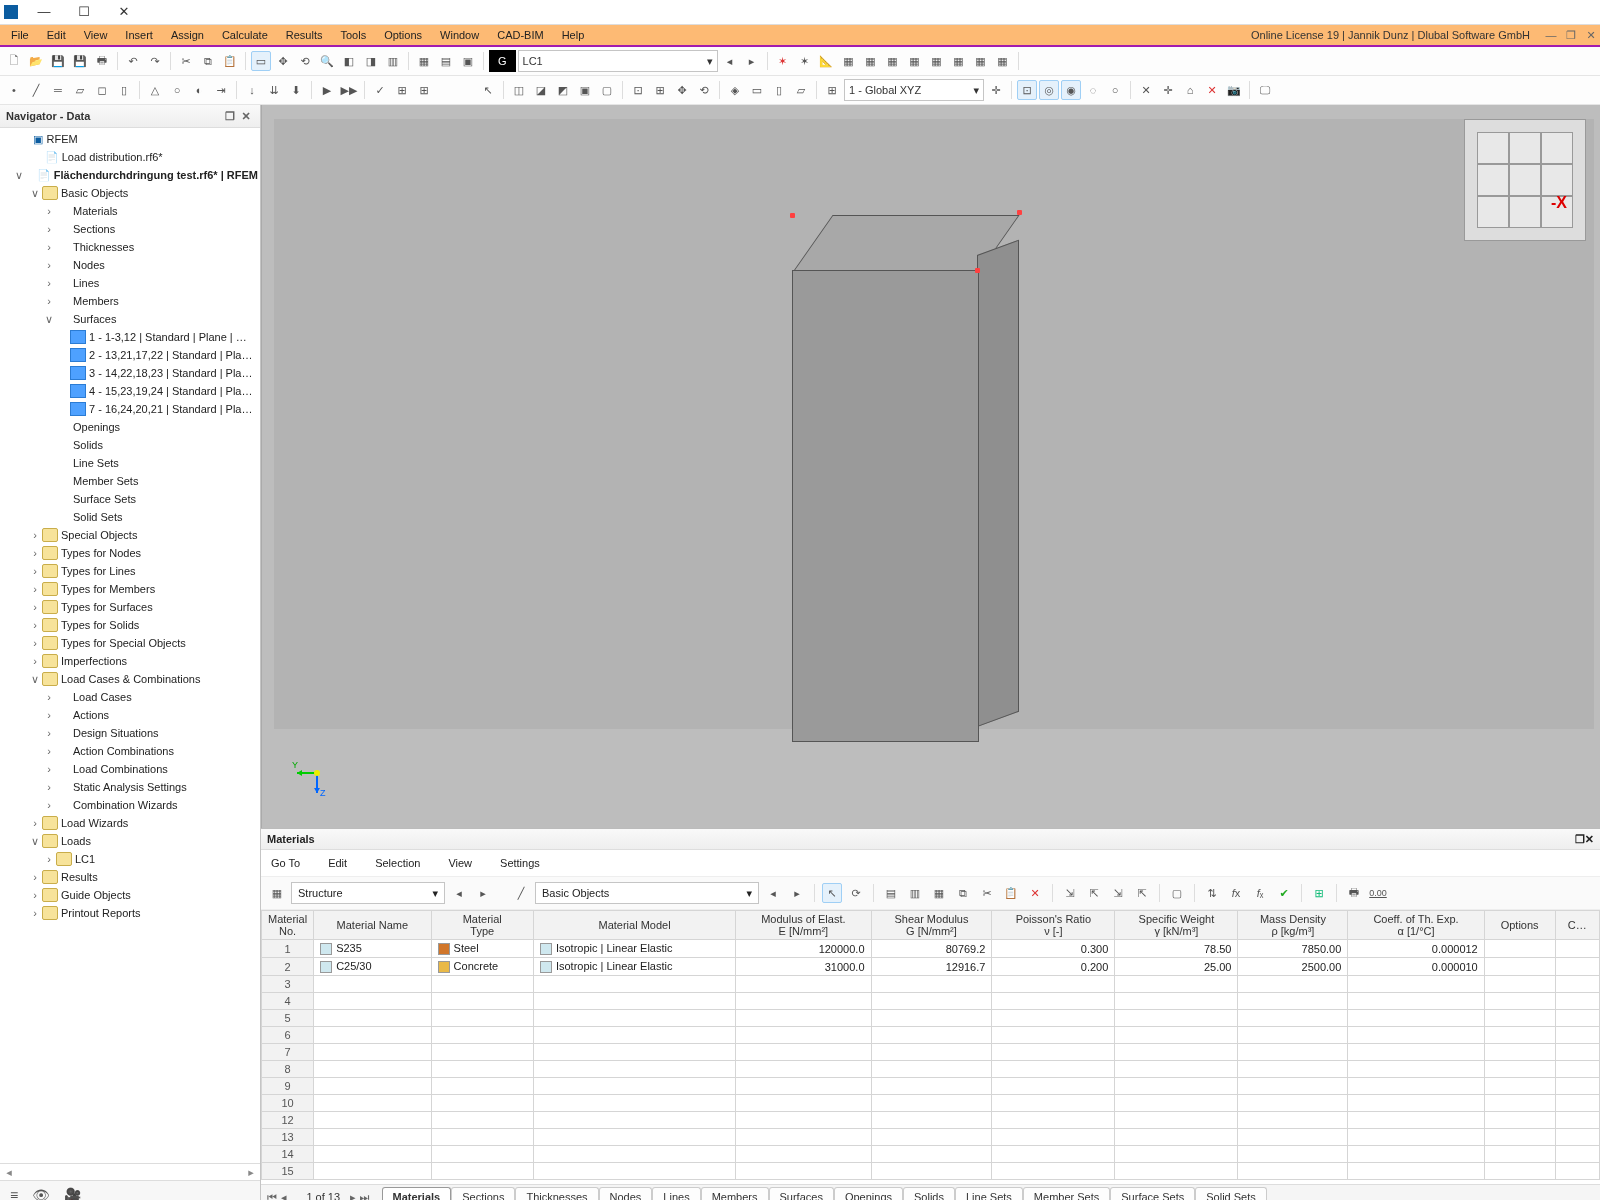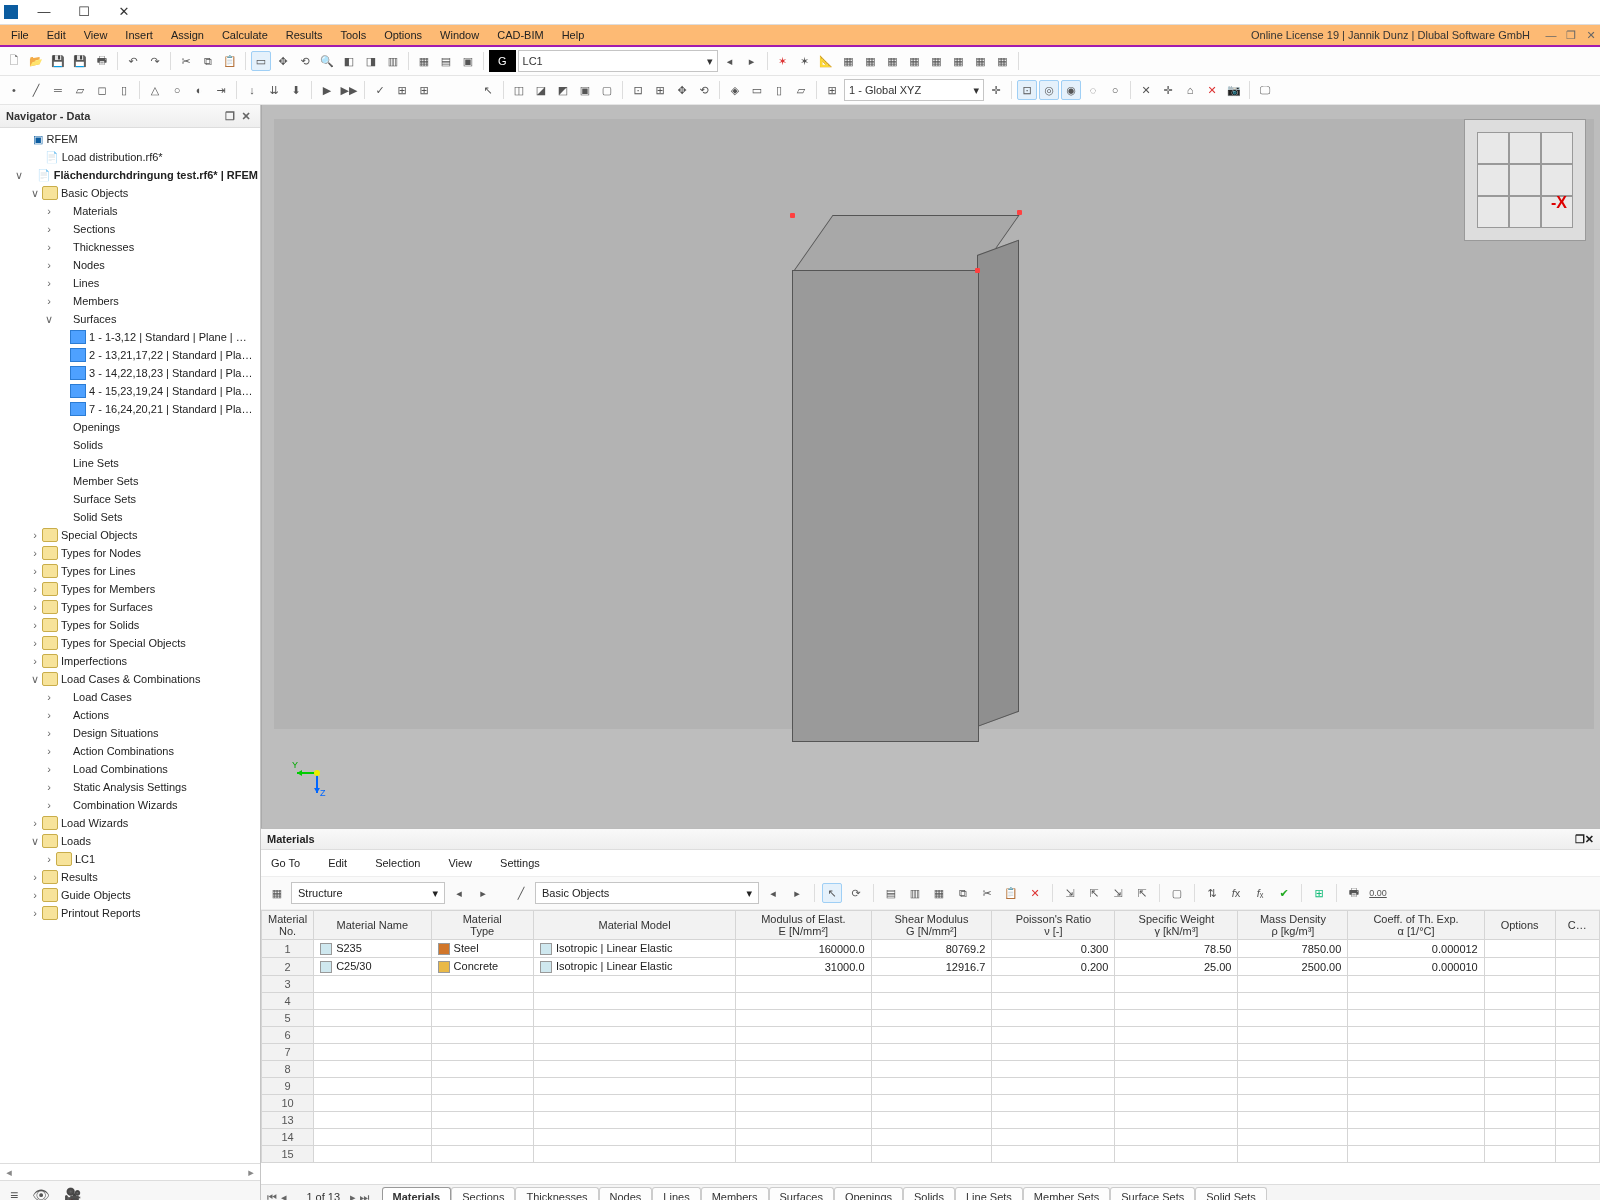--- a/index.html
+++ b/index.html
@@ -543,21 +543,21 @@
                 <th>Options</th>
                 <th>C…</th>
               </tr>
             </thead>
           <tbody id="mat-body">
               <tr>
                 <td class="rowhead">1</td>
   <td class="left"><span class="sw" style="background:#cfe8ef"></span>S235</td>
   <td class="left"><span class="sw" style="background:#d1762a"></span>Steel</td>
   <td class="left"><span class="sw" style="background:#cfe8ef"></span>Isotropic | Linear Elastic</td>
-  <td>160000.0</td>
+  <td>120000.0</td>
                 <td>80769.2</td>
                 <td>0.300</td>
                 <td>78.50</td>
                 <td>7850.00</td>
                 <td>0.000012</td>
                 <td></td>
                 <td></td>
               </tr>
               <tr>
                 <td class="rowhead">2</td>
@@ -679,20 +679,34 @@
                 <td></td>
                 <td></td>
                 <td></td>
                 <td></td>
                 <td></td>
                 <td></td>
                 <td></td>
                 <td></td>
               </tr>
               <tr>
+                <td class="rowhead">12</td>
+                <td></td>
+                <td></td>
+                <td></td>
+                <td></td>
+                <td></td>
+                <td></td>
+                <td></td>
+                <td></td>
+                <td></td>
+                <td></td>
+                <td></td>
+              </tr>
+              <tr>
                 <td class="rowhead">13</td>
                 <td></td>
                 <td></td>
                 <td></td>
                 <td></td>
                 <td></td>
                 <td></td>
                 <td></td>
                 <td></td>
                 <td></td>

